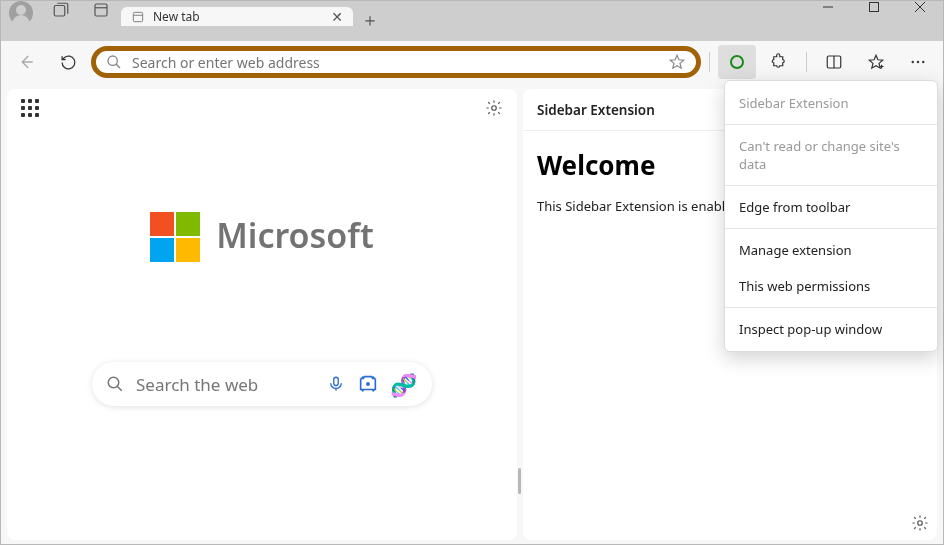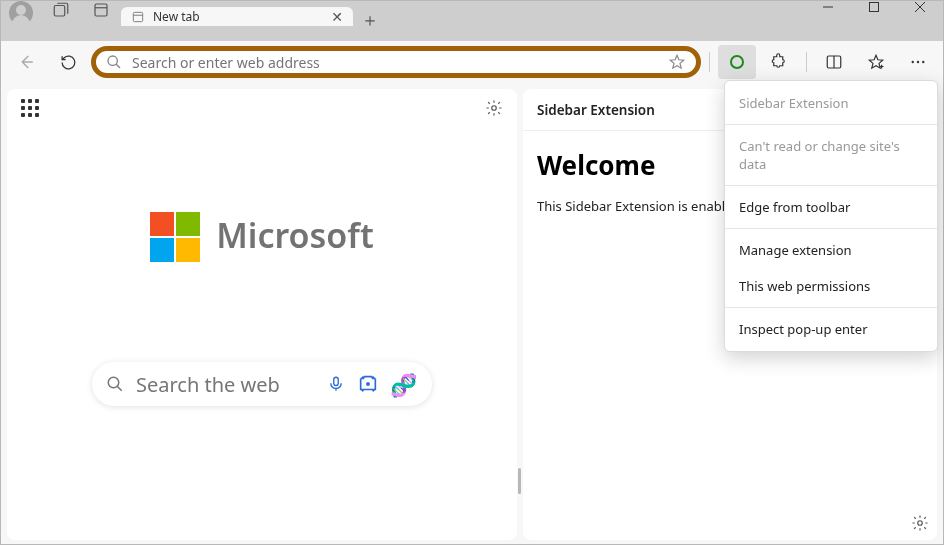--- a/index.html
+++ b/index.html
@@ -42,21 +42,21 @@
 
 .ms-brand { display: flex; align-items: flex-start; gap: 16px; margin-top: 85px; }
 .ms-logo { display: grid; grid-template-columns: 24px 24px; grid-template-rows: 24px 24px; gap: 2px; }
 .ms-logo .r { background: #f25022; }
 .ms-logo .g { background: #7fba00; }
 .ms-logo .b { background: #00a4ef; }
 .ms-logo .y { background: #ffb900; }
 .ms-word { font-size: 34px; font-weight: 600; color: #737373; }
 
 .search-pill { margin-top: 100px; width: 340px; height: 44px; background: #fff; border-radius: 22px; box-shadow: 0 1px 6px rgba(0,0,0,.12); display: flex; align-items: center; padding: 0 14px; gap: 12px; }
-.search-pill .label { flex: 1; color: #767676; font-size: 20px; }
+.search-pill .label { flex: 1; color: #767676; font-size: 17px; }
 .mic { width: 18px; height: 18px; }
 .camera { width: 22px; height: 22px; }
 .dna { font-size: 22px; }
 
 .side-panel { width: 414px; background: #fff; border-radius: 8px; position: relative; display: flex; flex-direction: column; }
 .side-head { height: 42px; border-bottom: 1px solid #eee; display: flex; align-items: center; padding: 0 14px; font-size: 13.5px; font-weight: 600; color: #222; }
 .side-body { padding: 16px 14px; }
 .side-body h1 { font-size: 26px; font-weight: 700; margin-bottom: 14px; }
 .side-body p { font-size: 13px; color: #222; }
 .side-gear { position: absolute; bottom: 8px; right: 8px; color: #555; }
@@ -241,15 +241,15 @@
   <div class="cm-item disabled">Sidebar Extension</div>
   <div id="cm-items">
       <div class="cm-sep"></div>
       <div class="cm-item disabled">Can't read or change site's data</div>
       <div class="cm-sep"></div>
       <div class="cm-item">Edge from toolbar</div>
       <div class="cm-sep"></div>
       <div class="cm-item">Manage extension</div>
       <div class="cm-item">This web permissions</div>
       <div class="cm-sep"></div>
-      <div class="cm-item">Inspect pop-up enter</div>
+      <div class="cm-item">Inspect pop-up window</div>
     </div>
 </div>
 
 </body></html>

